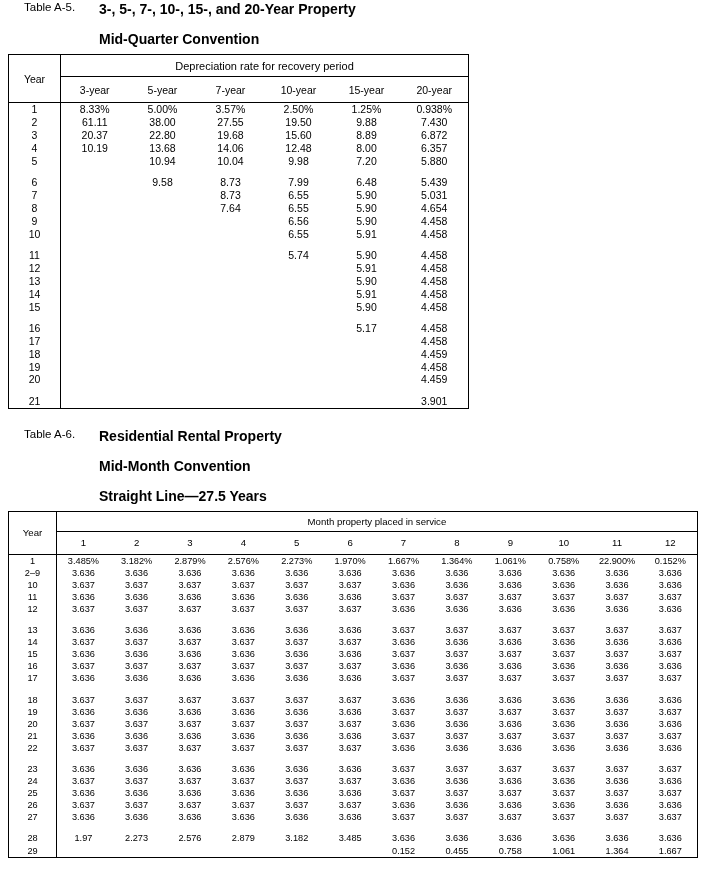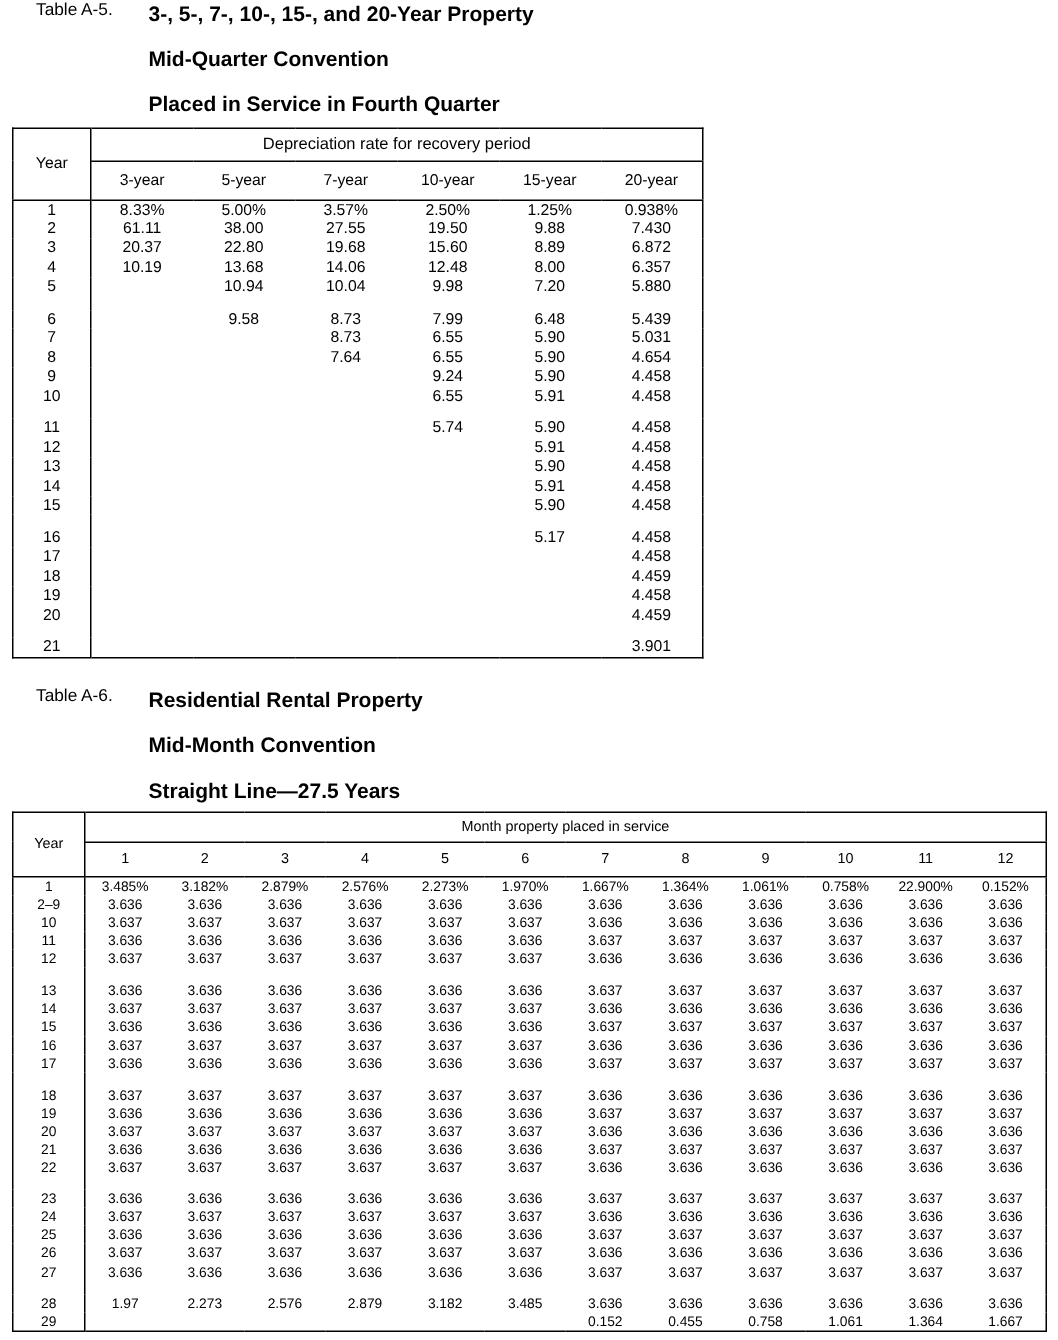--- a/index.html
+++ b/index.html
@@ -132,21 +132,20 @@
 </head>
 <body>
 
 <div class="page">
 
   <div class="caption">
     <div class="caption-label">Table A-5.</div>
     <div class="caption-lines">
       <div>3-, 5-, 7-, 10-, 15-, and 20-Year Property</div>
       <div>Mid-Quarter Convention</div>
-      <div>Placed in Service in Fourth Quarter</div>
     </div>
   </div>
 
   <div class="t5-wrap">
     <table class="tbl t5">
       <colgroup>
         <col class="yearcol">
         <col class="datacol">
           <col class="datacol">
           <col class="datacol">
@@ -248,21 +247,21 @@
             <td class="cell vline-l">7.64</td>
             <td class="cell vline-l">6.55</td>
             <td class="cell vline-l">5.90</td>
             <td class="cell vline-l">4.654</td>
           </tr>
           <tr>
             <td class="cell yr">9</td>
             <td class="cell"></td>
             <td class="cell vline-l"></td>
             <td class="cell vline-l"></td>
-            <td class="cell vline-l">9.24</td>
+            <td class="cell vline-l">6.56</td>
             <td class="cell vline-l">5.90</td>
             <td class="cell vline-l">4.458</td>
           </tr>
           <tr>
             <td class="cell yr">10</td>
             <td class="cell"></td>
             <td class="cell vline-l"></td>
             <td class="cell vline-l"></td>
             <td class="cell vline-l">6.55</td>
             <td class="cell vline-l">5.91</td>

